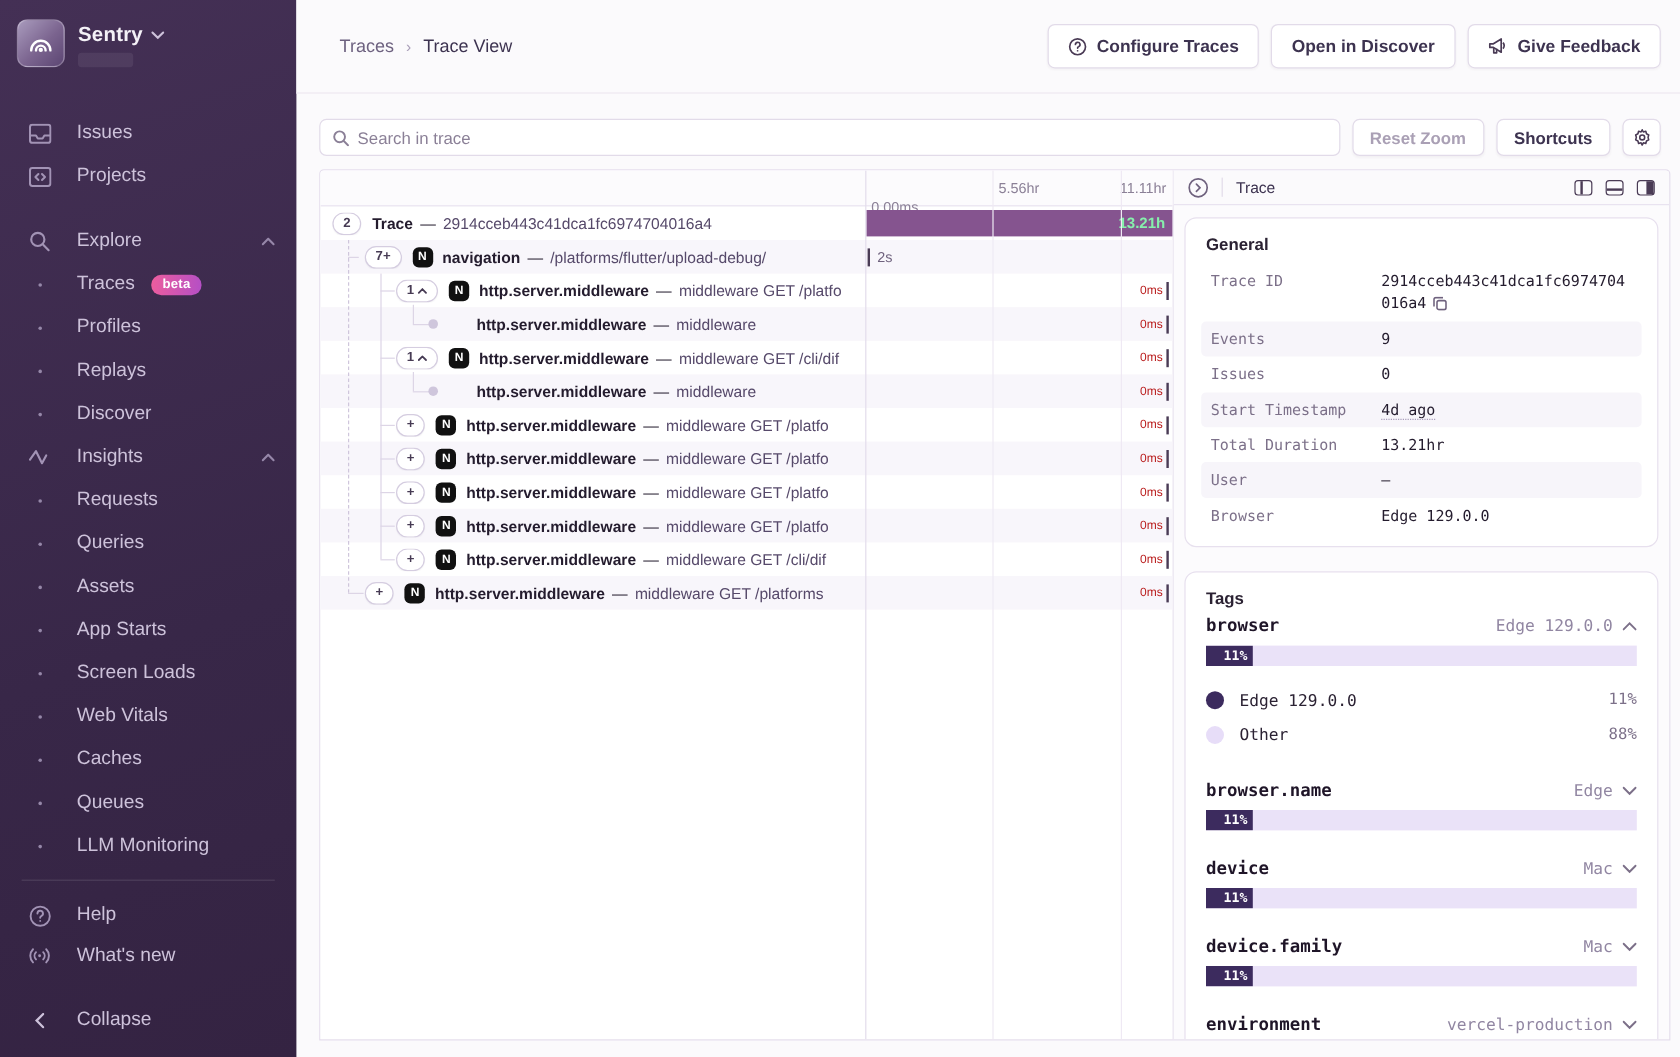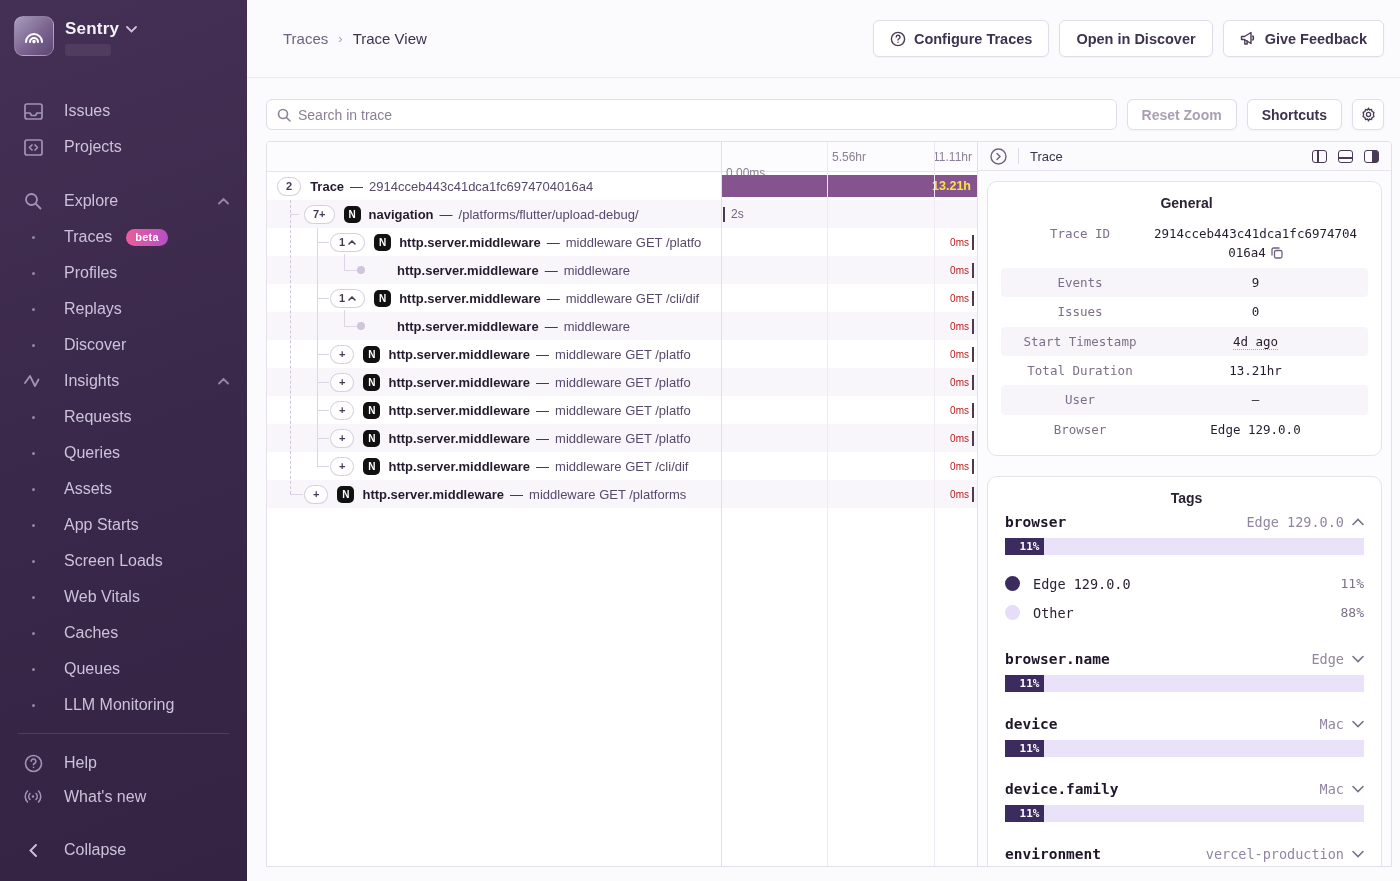--- a/index.html
+++ b/index.html
@@ -109,21 +109,21 @@
     font-size:10px; font-weight:700; display:inline-flex; align-items:center; justify-content:center;
     flex:none; margin-right:8px;
   }
   .op { font-weight:700; font-size:13px; color:#241c2e; }
   .sep { margin:0 6px; color:#241c2e; font-size:13px; }
   .desc { font-size:13px; color:#56496a; }
   .rright { width:256px; flex:none; height:100%; position:relative; display:flex; align-items:center; z-index:2; }
   .span-bar {
     position:absolute; left:1px; right:0; top:3px; bottom:3px; background:#85548f;
     display:flex; align-items:center; justify-content:flex-end; padding-right:6px;
-    color:#fde047; font-size:12.5px; font-weight:700;
+    color:#86efac; font-size:12.5px; font-weight:700;
   }
   .tickL { width:2px; height:15px; background:#4a3b55; margin-left:2px; flex:none; }
   .durL { margin-left:6px; font-size:12px; color:#6f627e; }
   .rright.end { justify-content:flex-end; }
   .durR { font-size:10px; color:#b91c1c; margin-right:3px; }
   .tickR { width:2px; height:15px; background:#4a3b55; margin-right:3px; flex:none; }
   
   .conn { position:absolute; pointer-events:none; z-index:1; }
   .cv { border-left:1px solid #ddd5e6; width:0; }
   .cvd { border-left:1px dashed #cfc6dc; width:0; }
@@ -133,21 +133,21 @@
   .drawer { width:414px; flex:none; border-left:1px solid #e5deed; background:#fcfbfd; display:flex; flex-direction:column; overflow:hidden; }
   .drawer-head { height:29px; flex:none; border-bottom:1px solid #e9e3f0; display:flex; align-items:center; padding:0 12px; background:#fbfafc; }
   .dh-sep { width:1px; height:16px; background:#e2dbe9; margin:0 11px; }
   .dh-title { font-size:13px; color:#3d3350; font-weight:500; }
   .dh-icons { margin-left:auto; display:flex; gap:11px; align-items:center; color:#4a3b55; }
   .layout-ic { width:15px; height:13px; border:1.5px solid #4a3b55; border-radius:3px; position:relative; cursor:pointer; }
   .layout-ic.l::before { content:""; position:absolute; top:0; bottom:0; left:4px; width:1.5px; background:#4a3b55; }
   .layout-ic.b::before { content:""; position:absolute; left:0; right:0; bottom:3px; height:1.5px; background:#4a3b55; }
   .layout-ic.r::before { content:""; position:absolute; top:0; bottom:0; right:0; width:6px; background:#4a3b55; border-radius:0 1px 1px 0; }
   .drawer-body { flex:1; overflow:hidden; padding:10px 9px; }
-  .card { background:#fff; border:1px solid #e7e0ee; border-radius:10px; padding:11px 13px; margin-bottom:20px;text-align:center; }
+  .card { background:#fff; border:1px solid #e7e0ee; border-radius:10px; padding:11px 13px; margin-bottom:20px; }
   .card-title { font-size:14px; font-weight:700; color:#2b2233; margin:2px 0 8px 4px; }
   .mono { font-family:"DejaVu Sans Mono", monospace; }
   .gen-row { display:flex; padding:5px 8px; border-radius:4px; font-size:12.5px; line-height:1.55; }
   .gen-row:nth-child(even) { background:#f7f5fa; }
   .gen-label { width:142px; flex:none; color:#7c7089; }
   .gen-value { flex:1; color:#241c2e; word-break:break-all; }
   .copy-ic { display:inline-block; vertical-align:-2px; margin-left:5px; color:#6f627e; cursor:pointer; }
   .dotted-u { border-bottom:1px dotted #a99dbb; }
 
   .tag-sec { margin:4px 4px 24px; }

